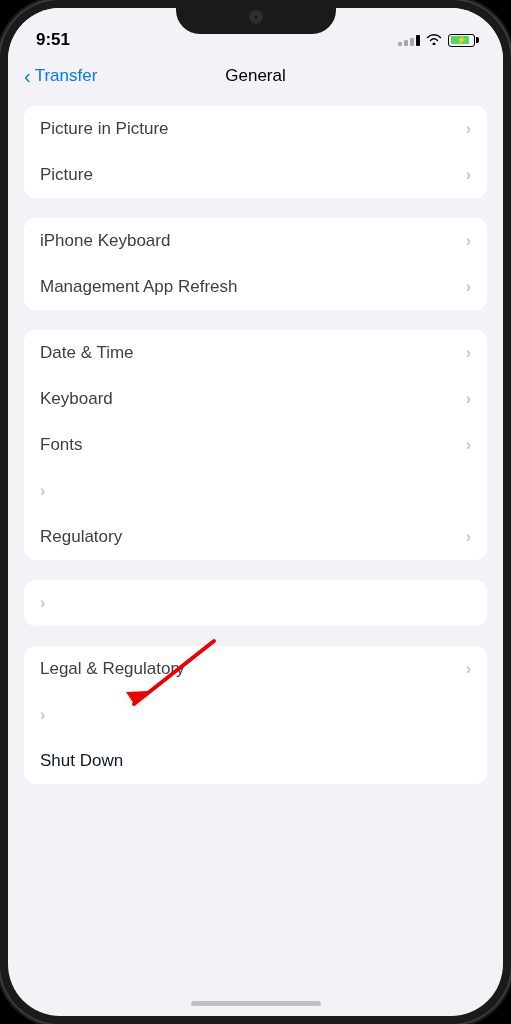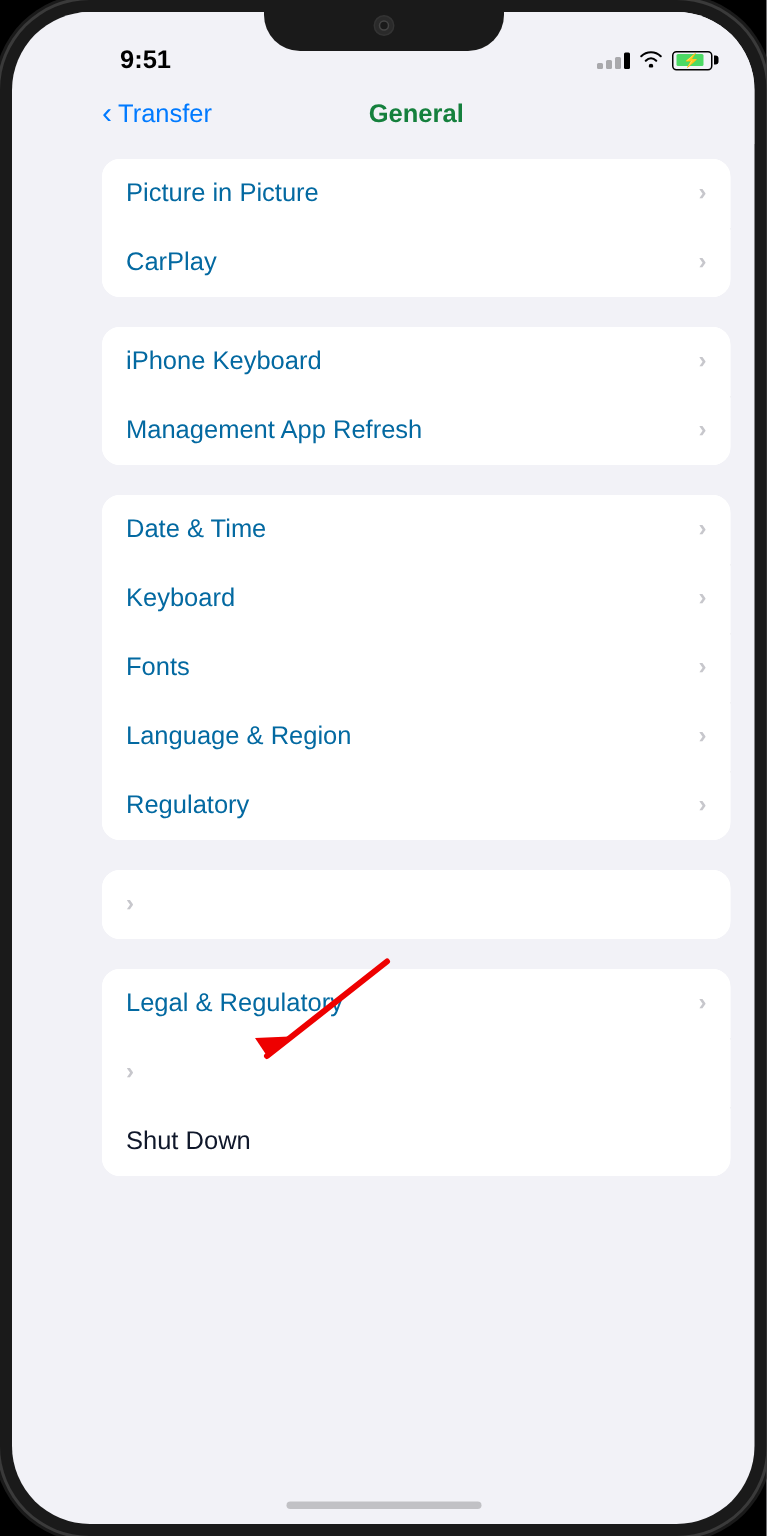--- a/index.html
+++ b/index.html
@@ -49,21 +49,20 @@
 
     .screen {
       position: absolute;
       top: 8px;
       left: 8px;
       right: 8px;
       bottom: 8px;
       background: #f2f2f7;
       border-radius: 52px;
       overflow: hidden;
-      padding-left: 44px;
     }
 
     
     .notch {
       position: absolute;
       top: 0;
       left: 50%;
       transform: translateX(-50%);
       width: 160px;
       height: 34px;
@@ -207,22 +206,22 @@
 
     .back-chevron {
       font-size: 20px;
       font-weight: 300;
       line-height: 1;
       margin-top: -1px;
     }
 
     .nav-title {
       font-size: 17px;
-      font-weight: 700;
-      color: #15803d;
+      font-weight: 400;
+      color: #000000;
     }
 
     .content {
       overflow-y: auto;
       height: calc(100% - 100px);
       padding: 0 0 20px;
     }
 
     .section {
       margin: 0 16px 20px;
@@ -250,21 +249,21 @@
       position: absolute;
       bottom: 0;
       left: 16px;
       right: 0;
       height: 0.5px;
       background: #c8c8cc;
     }
 
     .cell-label {
       font-size: 17px;
-      color: #0369a1;
+      color: #404040;
     }
 
     .cell-label.blue {
       color: #0f172a;
     }
 
     .chevron {
       color: #c7c7cc;
       font-size: 16px;
       font-weight: 600;
@@ -332,21 +331,21 @@
 
     <div class="content">
 
       <div class="section top-section">
         <div class="cell-group">
           <div class="cell">
             <span class="cell-label">Picture in Picture</span>
             <span class="chevron">›</span>
           </div>
           <div class="cell">
-            <span class="cell-label">CarPlay</span>
+            <span class="cell-label">Picture</span>
             <span class="chevron">›</span>
           </div>
         </div>
       </div>
 
       <div class="section">
         <div class="cell-group">
           <div class="cell">
             <span class="cell-label">iPhone Keyboard</span>
             <span class="chevron">›</span>
@@ -366,21 +365,20 @@
           </div>
           <div class="cell">
             <span class="cell-label">Keyboard</span>
             <span class="chevron">›</span>
           </div>
           <div class="cell">
             <span class="cell-label">Fonts</span>
             <span class="chevron">›</span>
           </div>
           <div class="cell">
-            <span class="cell-label">Language &amp; Region</span>
             <span class="chevron">›</span>
           </div>
           <div class="cell">
             <span class="cell-label">Regulatory</span>
             <span class="chevron">›</span>
           </div>
         </div>
       </div>
 
       <div class="section">

